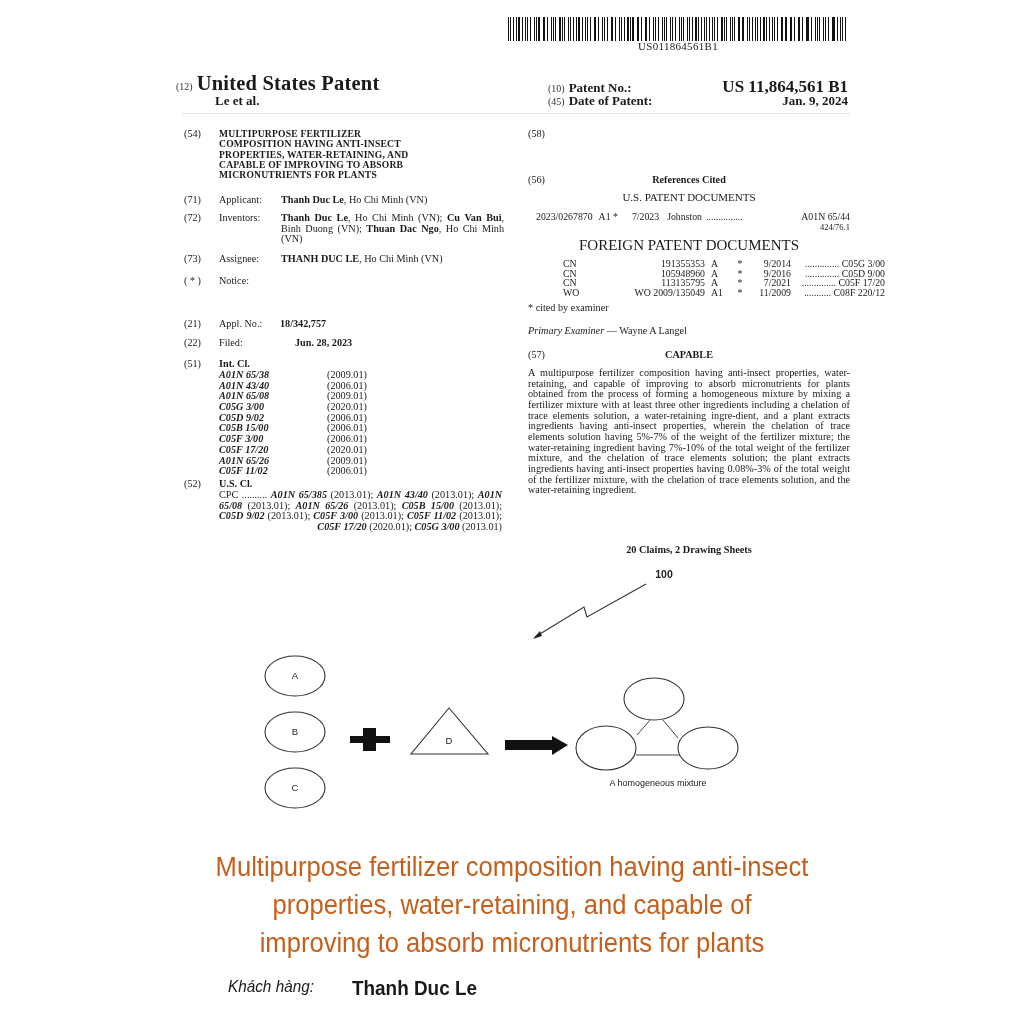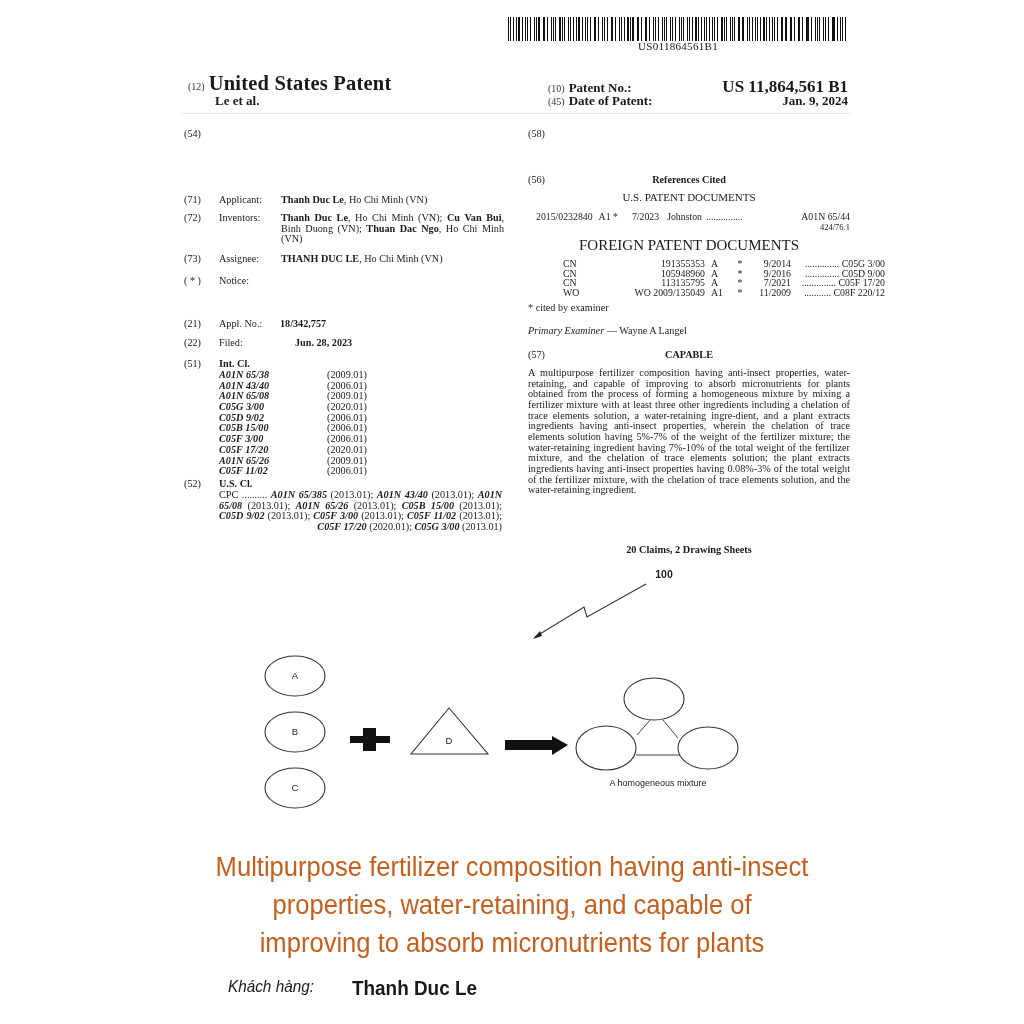--- a/index.html
+++ b/index.html
@@ -8,21 +8,21 @@
   .serif { font-family:"Liberation Serif", "DejaVu Serif", serif; }
   .sans { font-family:"Liberation Sans", "DejaVu Sans", sans-serif; }
 
   
   #barcode { left:508px; top:17px; width:340px; height:24px; display:flex; align-items:stretch; }
   #barcode span { display:block; background:#111; height:100%; }
   #barcode-num { left:508px; width:340px; top:40px; text-align:center; font-size:11px; letter-spacing:0.3px; }
 
   
   .hdr-code { font-size:10px; color:#333; }
-  #hdr-left { left:188px; top:72px; }
+  #hdr-left { left:176px; top:72px; }
   #hdr-title { font-size:20.5px; font-weight:bold; letter-spacing:0.2px; }
   #hdr-sub { left:215px; top:93px; font-size:13px; font-weight:bold; }
   #hdr-right { left:548px; top:77px; width:300px; }
   .hr-row { display:flex; align-items:baseline; height:16px; }
   .hr-row .lbl { font-weight:bold; font-size:13px; margin-left:4px; }
   .hr-row .val { margin-left:auto; font-weight:bold; }
   #patno-val { font-size:17px; }
   #date-val { font-size:13px; }
   #hdr-divider { left:182px; top:113px; width:668px; height:1px; background:#e6e6e6; }
 
@@ -208,20 +208,27 @@
     <span class="lbl">Date of Patent:</span>
     <span class="val" id="date-val">Jan. 9, 2024</span>
   </div>
 </div>
 <div id="hdr-divider" class="abs"></div>
 
 <div class="col">
 
   <div id="f54" class="fld" style="top:129px;height:55px;">
     <span class="code">(54)</span>
+    <div class="title">
+      <div>MULTIPURPOSE FERTILIZER</div>
+      <div>COMPOSITION HAVING ANTI-INSECT</div>
+      <div>PROPERTIES, WATER-RETAINING, AND</div>
+      <div>CAPABLE OF IMPROVING TO ABSORB</div>
+      <div>MICRONUTRIENTS FOR PLANTS</div>
+    </div>
   </div>
 
   <div class="fld" style="top:195px;height:12px;">
     <span class="code">(71)</span>
     <span class="label">Applicant:</span>
     <span class="body" style="left:97px;"><b>Thanh Duc Le</b><span>, Ho Chi Minh (VN)</span></span>
   </div>
 
   <div class="fld" style="top:213px;height:34px;">
     <span class="code">(72)</span>
@@ -317,21 +324,21 @@
   </div>
 
   <div class="rfld" style="top:175px;height:12px;">
     <span style="position:absolute;left:0;">(56)</span>
     <div class="center bold">References Cited</div>
   </div>
   <div class="rfld center" style="top:192px;font-size:11px;">U.S. PATENT DOCUMENTS</div>
 
   <div class="rfld" style="top:212px;height:22px;font-size:9.8px;line-height:10px;">
     <div style="display:flex;">
-      <span style="margin-left:8px;">2015/0232840</span>
+      <span style="margin-left:8px;">2023/0267870</span>
       <span style="margin-left:6px;">A1 *</span>
       <span style="margin-left:14px;">7/2023</span>
       <span style="margin-left:8px;">Johnston</span>
       <span style="margin-left:4px;">...............</span>
       <span style="margin-left:auto;">A01N 65/44</span>
     </div>
     <div style="text-align:right;font-size:8.5px;">424/76.1</div>
   </div>
 
   <div class="rfld center" style="top:240px;font-size:15px;">FOREIGN PATENT DOCUMENTS</div>

